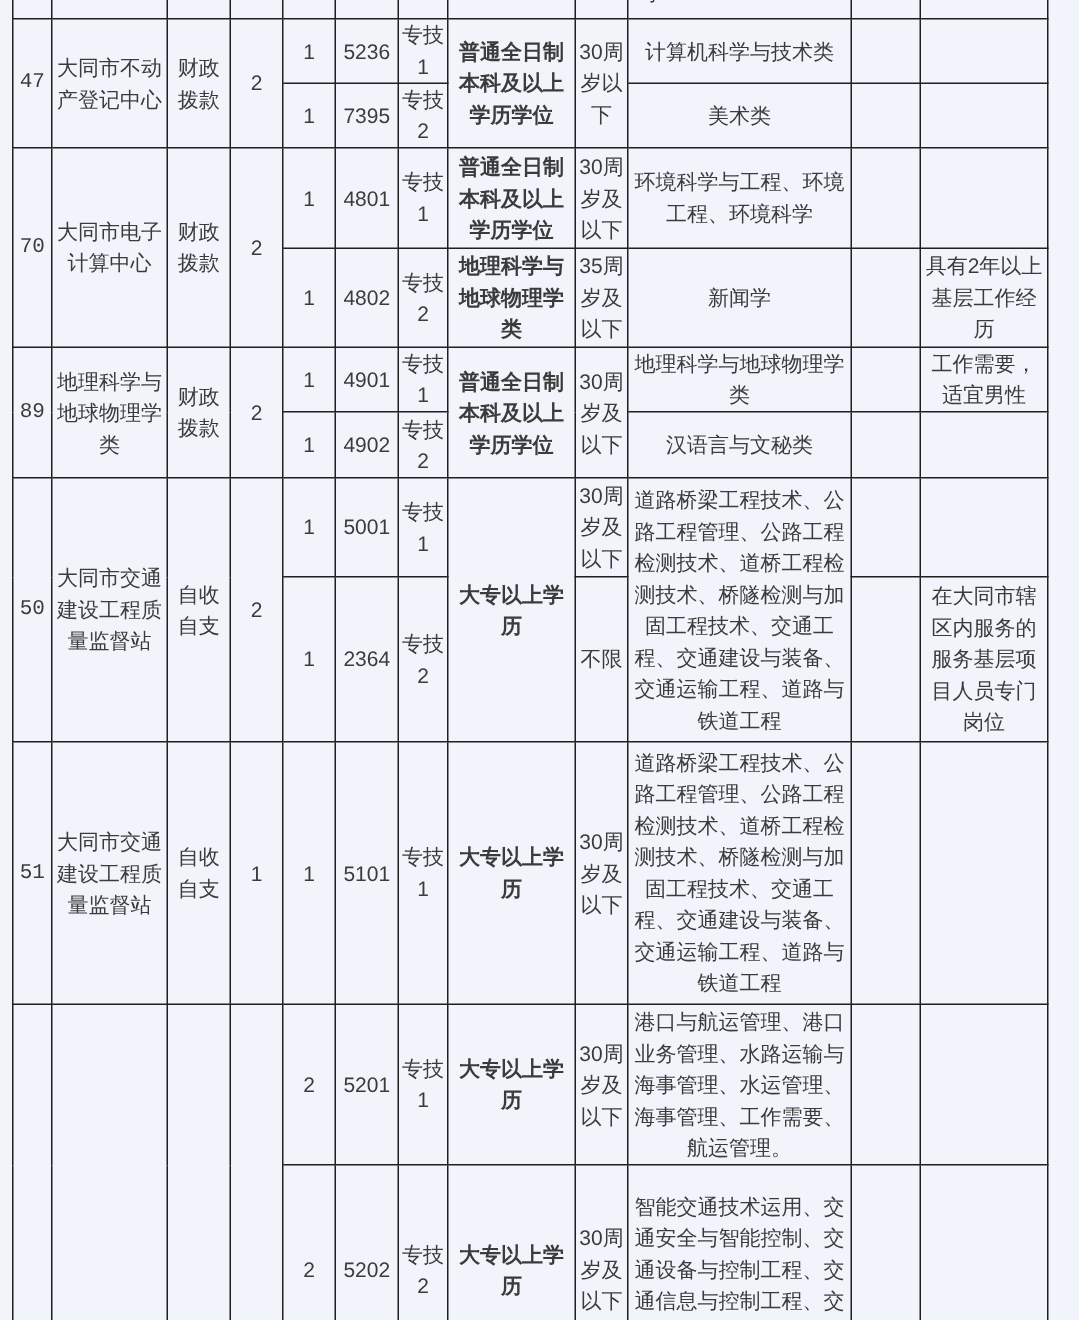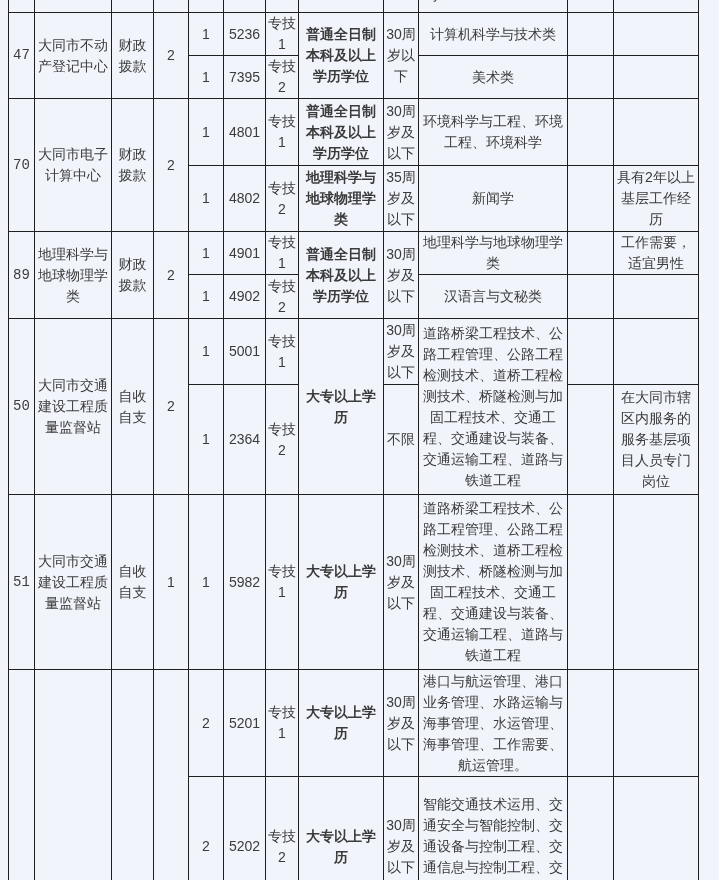--- a/index.html
+++ b/index.html
@@ -185,21 +185,21 @@
           <td class="col-age">不限</td>
           <td class="col-other"></td>
           <td class="col-remark">在大同市辖区内服务的服务基层项目人员专门岗位</td>
         </tr>
         <tr style="height: 175px;">
           <td class="col-num">51</td>
           <td class="col-name">大同市交通建设工程质量监督站</td>
           <td class="col-funding">自收自支</td>
           <td class="col-total">1</td>
           <td class="col-count">1</td>
-          <td class="col-code">5982</td>
+          <td class="col-code">5101</td>
           <td class="col-cat">专技1</td>
           <td class="col-edu">大专以上学历</td>
           <td class="col-age">30周岁及以下</td>
           <td class="col-major">道路桥梁工程技术、公路工程管理、公路工程检测技术、道桥工程检测技术、桥隧检测与加固工程技术、交通工程、交通建设与装备、交通运输工程、道路与铁道工程</td>
           <td class="col-other"></td>
           <td class="col-remark"></td>
         </tr>
         <tr style="height: 107px;">
           <td class="col-num" rowspan="2"></td>
           <td class="col-name" rowspan="2"></td>

